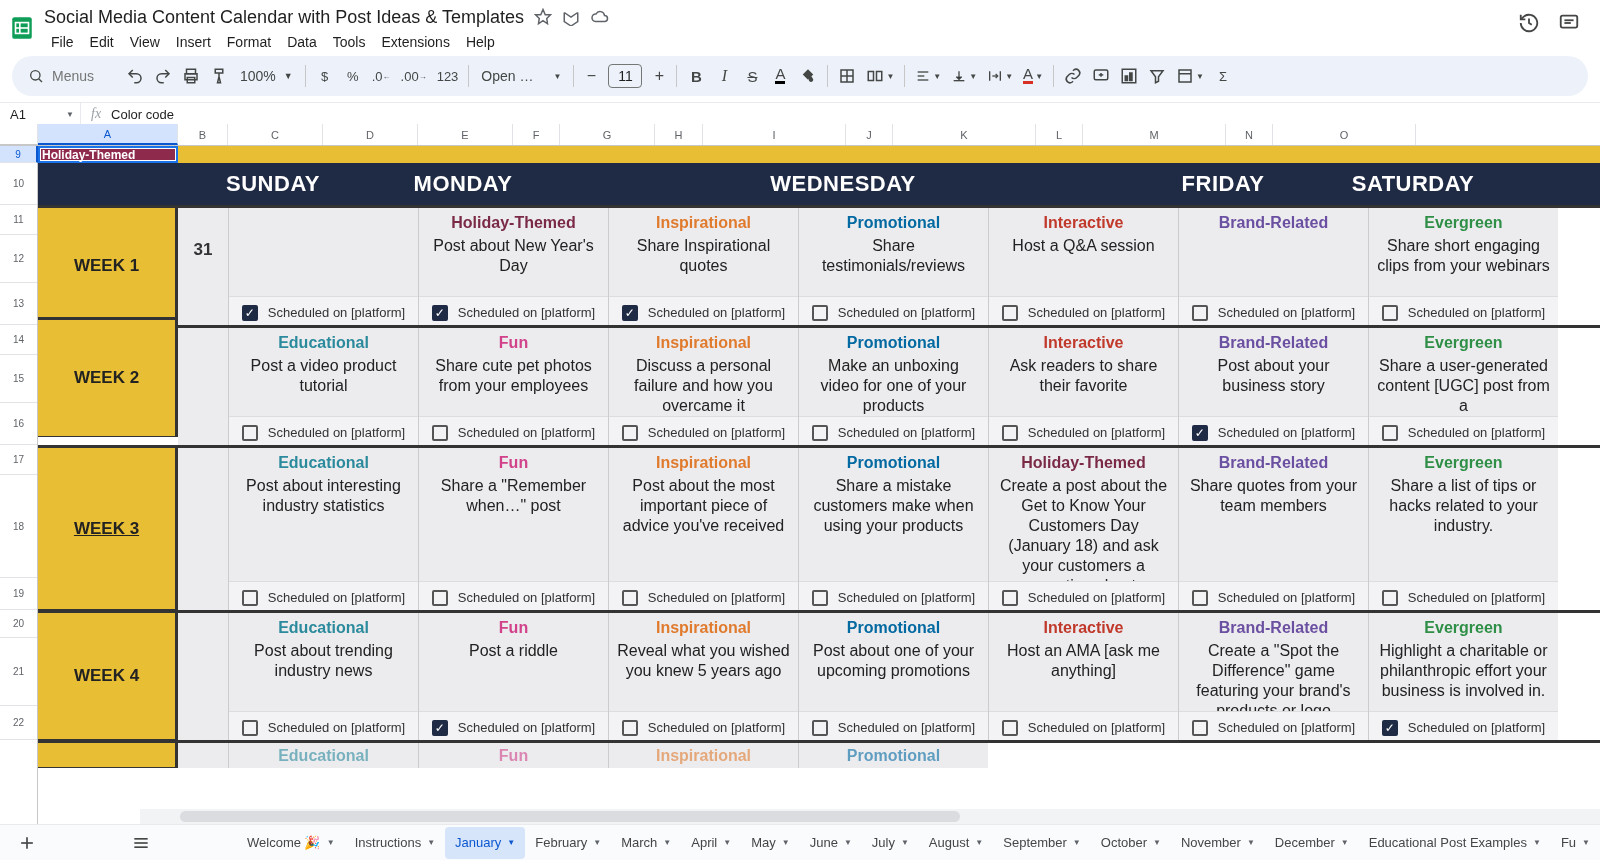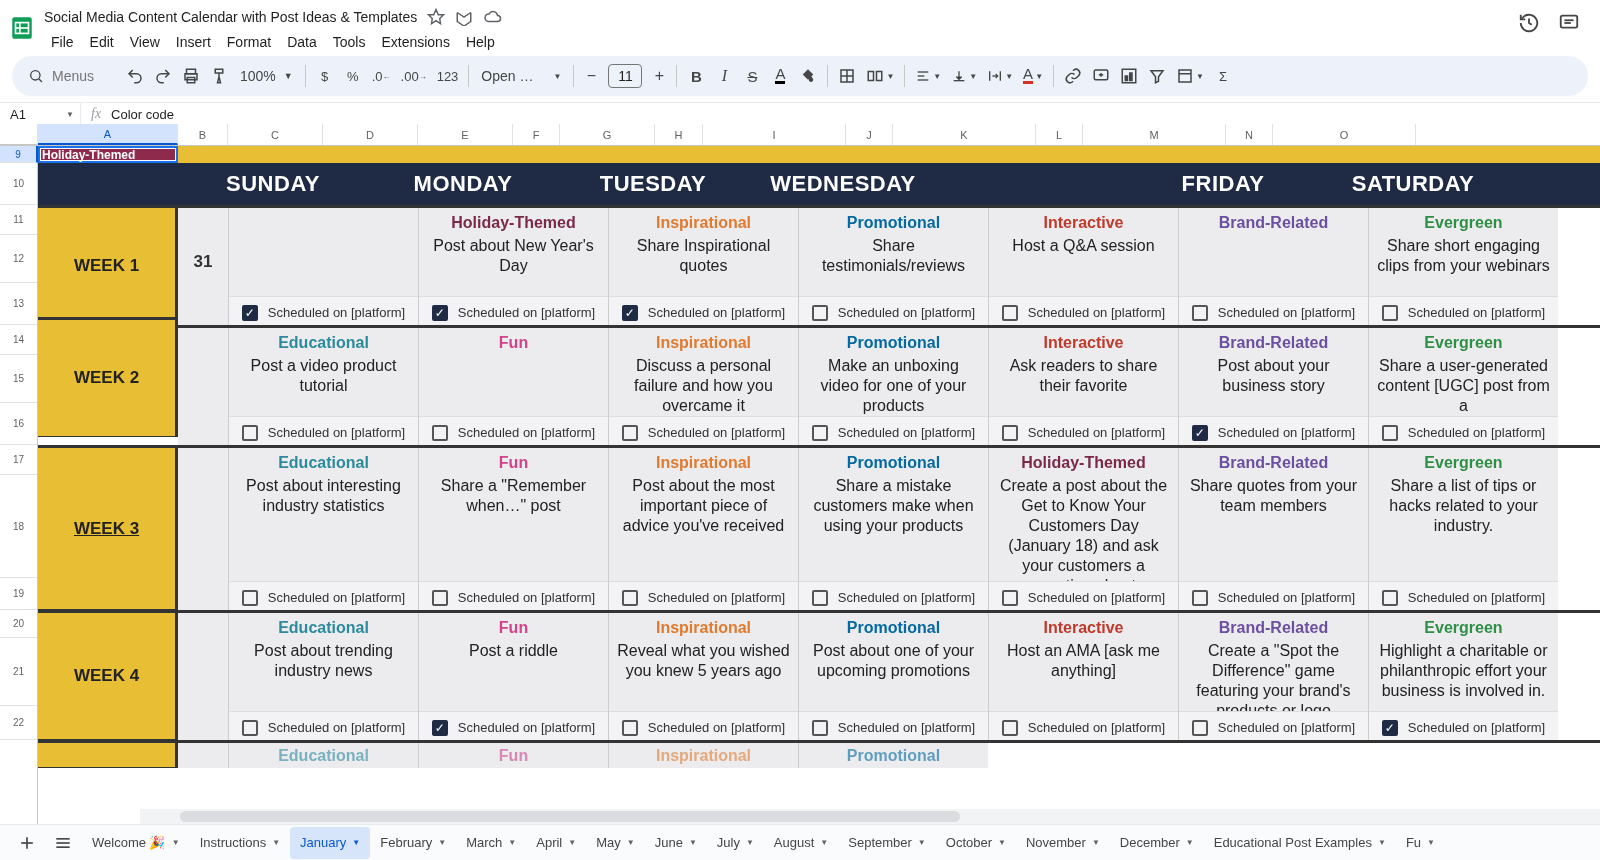--- a/index.html
+++ b/index.html
@@ -14,21 +14,21 @@
   }
   *{box-sizing:border-box;}
   html,body{margin:0;height:100%;font-family:var(--font);font-size:13px;color:#1f1f1f;background:#fff;overflow:hidden;}
 
   
   .titlebar{display:flex;align-items:flex-start;padding:6px 12px 0 8px;height:52px;}
   .logo{width:28px;height:36px;display:flex;align-items:center;justify-content:center;margin-right:8px;margin-top:4px;}
   .logo svg{width:26px;height:26px;}
   .titlewrap{display:flex;flex-direction:column;gap:0;}
   .titlerow{display:flex;align-items:center;gap:10px;height:22px;}
-  .doctitle{font-size:14px;color:#1f1f1f;}
+  .doctitle{font-size:18px;color:#1f1f1f;}
   .titleicon{color:#5f6368;font-size:16px;display:flex;align-items:center;}
   .menubar{display:flex;gap:2px;margin-top:2px;}
   .menubar .m{padding:4px 7px;font-size:14px;color:#1f1f1f;border-radius:4px;}
   .titlespacer{flex:1;}
   .titletools{display:flex;gap:18px;align-items:center;padding-right:8px;padding-top:6px;}
   .titletools .ticon{color:#444746;}
 
   
   .toolbar{margin:4px 12px 0 12px;height:40px;background:#edf2fa;border-radius:24px;display:flex;align-items:center;padding:0 6px 0 6px;gap:2px;}
   .search{display:flex;align-items:center;gap:6px;background:transparent;border-radius:18px;padding:4px 10px;}
@@ -74,21 +74,21 @@
 
   .band{position:absolute;left:0;height:17px;width:100%;}
   .band.gold{background:var(--gold);}
   .holidaycell{position:absolute;left:0;width:140px;height:17px;background:#8e2a4b;color:#fff;font-size:12px;font-weight:700;display:flex;align-items:center;padding-left:2px;border:2px solid #1a73e8;box-shadow:inset 0 0 0 1px #fff; z-index:4;}
   .dayheader{position:absolute;height:42px;width:100%;background:var(--dark-navy);color:#fff;font-size:22px;font-weight:700;display:flex;align-items:center;justify-content:center;letter-spacing:.5px;}
   .dayheader.weeklabel{background:var(--dark-navy);}
 
   .weekcell{position:absolute;left:0;width:140px;background:var(--gold);display:flex;align-items:center;justify-content:center;font-size:17px;font-weight:800;color:#222;border-top:3px solid #333;border-bottom:1px solid #333;border-right:3px solid #333;}
 
   .weekrow{position:absolute;left:140px;right:0;border-top:3px solid #333;}
-  .weekrow .bcol{position:absolute;left:0;width:50px;top:0;bottom:0;background:var(--greybg);display:flex;align-items:flex-start;justify-content:center;font-size:17px;font-weight:700;color:#333;padding-top:44px;}
+  .weekrow .bcol{position:absolute;left:0;width:50px;top:0;bottom:0;background:var(--greybg);display:flex;align-items:flex-start;justify-content:center;font-size:17px;font-weight:700;color:#333;padding-top:32px;}
 
   .card{display:flex;flex-direction:column;align-items:center;justify-content:flex-start;text-align:center;padding:4px 8px 0 8px;}
   .cat{font-size:16px;font-weight:700;margin-top:2px;}
   .cat.Educational{color:#2b8a9c;}
   .cat.Fun{color:#d1428a;}
   .cat.Inspirational{color:#e07b2e;}
   .cat.Promotional{color:#0369a1;}
   .cat.Interactive{color:#c0392b;}
   .cat.Holiday-Themed{color:#7a2a45;}
   .cat.Brand-Related{color:#6b4fa1;}
@@ -98,21 +98,21 @@
   .chk{width:16px;height:16px;border:2px solid #555;border-radius:2px;display:inline-flex;align-items:center;justify-content:center;}
   .chk.on{background:#1f2a44;border-color:#1f2a44;color:#fff;font-size:12px;}
 
   .partial{position:absolute;left:140px;right:0;border-top:3px solid #333;}
 
   
   .hscroll{position:absolute;left:140px;right:0;bottom:0;height:15px;background:#f1f3f4;}
   .hscroll .thumb{position:absolute;left:40px;width:780px;top:2px;height:11px;background:#dadce0;border-radius:6px;}
 
   
-  .sheetbar{position:absolute;left:0;right:0;bottom:0;height:36px;background:#f9fbfd;border-top:1px solid #e8eaed;display:flex;align-items:center;padding-left:10px;gap:2px;overflow:hidden;font-size:13px;}
+  .sheetbar{position:absolute;left:0;right:0;bottom:0;height:36px;background:#f9fbfd;border-top:1px solid #e8eaed;display:flex;align-items:center;padding-left:10px;gap:2px;overflow:hidden;font-size:13px;justify-content:space-between;}
   .sheetbar .sicon{width:34px;height:28px;display:flex;align-items:center;justify-content:center;color:#444746;}
   .tab{display:flex;align-items:center;gap:6px;padding:0 10px;height:32px;color:#444746;white-space:nowrap;}
   .tab .caret{font-size:8px;color:#5f6368;}
   .tab.active{background:#d7e5fb;color:#0b57d0;border-radius:4px;font-weight:500;}
   .tab.active .caret{color:#0b57d0;}
 
   svg{display:block;}
 </style>
 </head>
 <body>
@@ -368,21 +368,20 @@
         <div class="rh" style="height: 68px;">21</div>
         <div class="rh" style="height: 34px;">22</div>
       </div>
     <div class="cells" id="cells">
         <div class="band gold" style="top: 0px; left: 140px; right: 0px;"></div>
         <div class="holidaycell" style="top: 0px;">Holiday-Themed</div>
         <div class="dayheader weeklabel" style="top: 17px; left: 0px; width: 140px;"></div>
         <div style="position: absolute; top: 17px; left: 140px; right: 0px; height: 42px; background: var(--dark-navy);"></div>
         <div class="dayheader" style="top: 17px; left: 140px; width: 190px;">SUNDAY</div>
         <div class="dayheader" style="top: 17px; left: 330px; width: 190px;">MONDAY</div>
-        <div class="dayheader" style="top: 17px; left: 520px; width: 190px;">TUESDAY</div>
         <div class="dayheader" style="top: 17px; left: 710px; width: 190px;">WEDNESDAY</div>
         <div class="dayheader" style="top: 17px; left: 1090px; width: 190px;">FRIDAY</div>
         <div class="dayheader" style="top: 17px; left: 1280px; width: 190px;">SATURDAY</div>
         <div class="weekcell" style="top: 59px; height: 120px;">WEEK 1</div>
         <div class="weekrow" style="top: 59px; height: 120px;">
           <div class="bcol" style="height: 120px;">31</div>
           <div style="position: absolute; left: 50px; width: 190px; top: 0px; height: 120px; border-left: 1px solid rgb(204, 204, 204);">
             <div class="card" style="position: absolute; top: 0px; left: 0px; right: 0px; height: 88px; background: var(--greybg);"></div>
             <div class="schrow" style="top: 88px; height: 32px;">
               <span class="chk on">✓</span>
@@ -458,20 +457,21 @@
               <div class="desc">Post a video product tutorial</div>
             </div>
             <div class="schrow" style="top: 88px; height: 32px;">
               <span class="chk"></span>
               <span>Scheduled on [platform]</span>
             </div>
           </div>
           <div style="position: absolute; left: 240px; width: 190px; top: 0px; height: 120px; border-left: 1px solid rgb(204, 204, 204);">
             <div class="card" style="position: absolute; top: 0px; left: 0px; right: 0px; height: 88px; background: var(--greybg);">
               <div class="cat Fun">Fun</div>
+              <div class="desc">Share cute pet photos from your employees</div>
             </div>
             <div class="schrow" style="top: 88px; height: 32px;">
               <span class="chk"></span>
               <span>Scheduled on [platform]</span>
             </div>
           </div>
           <div style="position: absolute; left: 430px; width: 190px; top: 0px; height: 120px; border-left: 1px solid rgb(204, 204, 204);">
             <div class="card" style="position: absolute; top: 0px; left: 0px; right: 0px; height: 88px; background: var(--greybg);">
               <div class="cat Inspirational">Inspirational</div>
               <div class="desc">Discuss a personal failure and how you overcame it</div>

